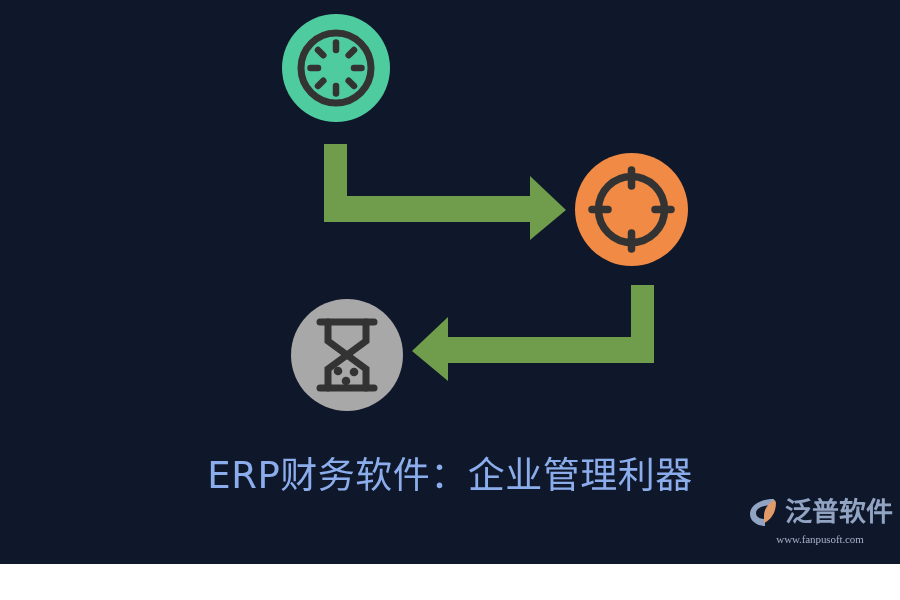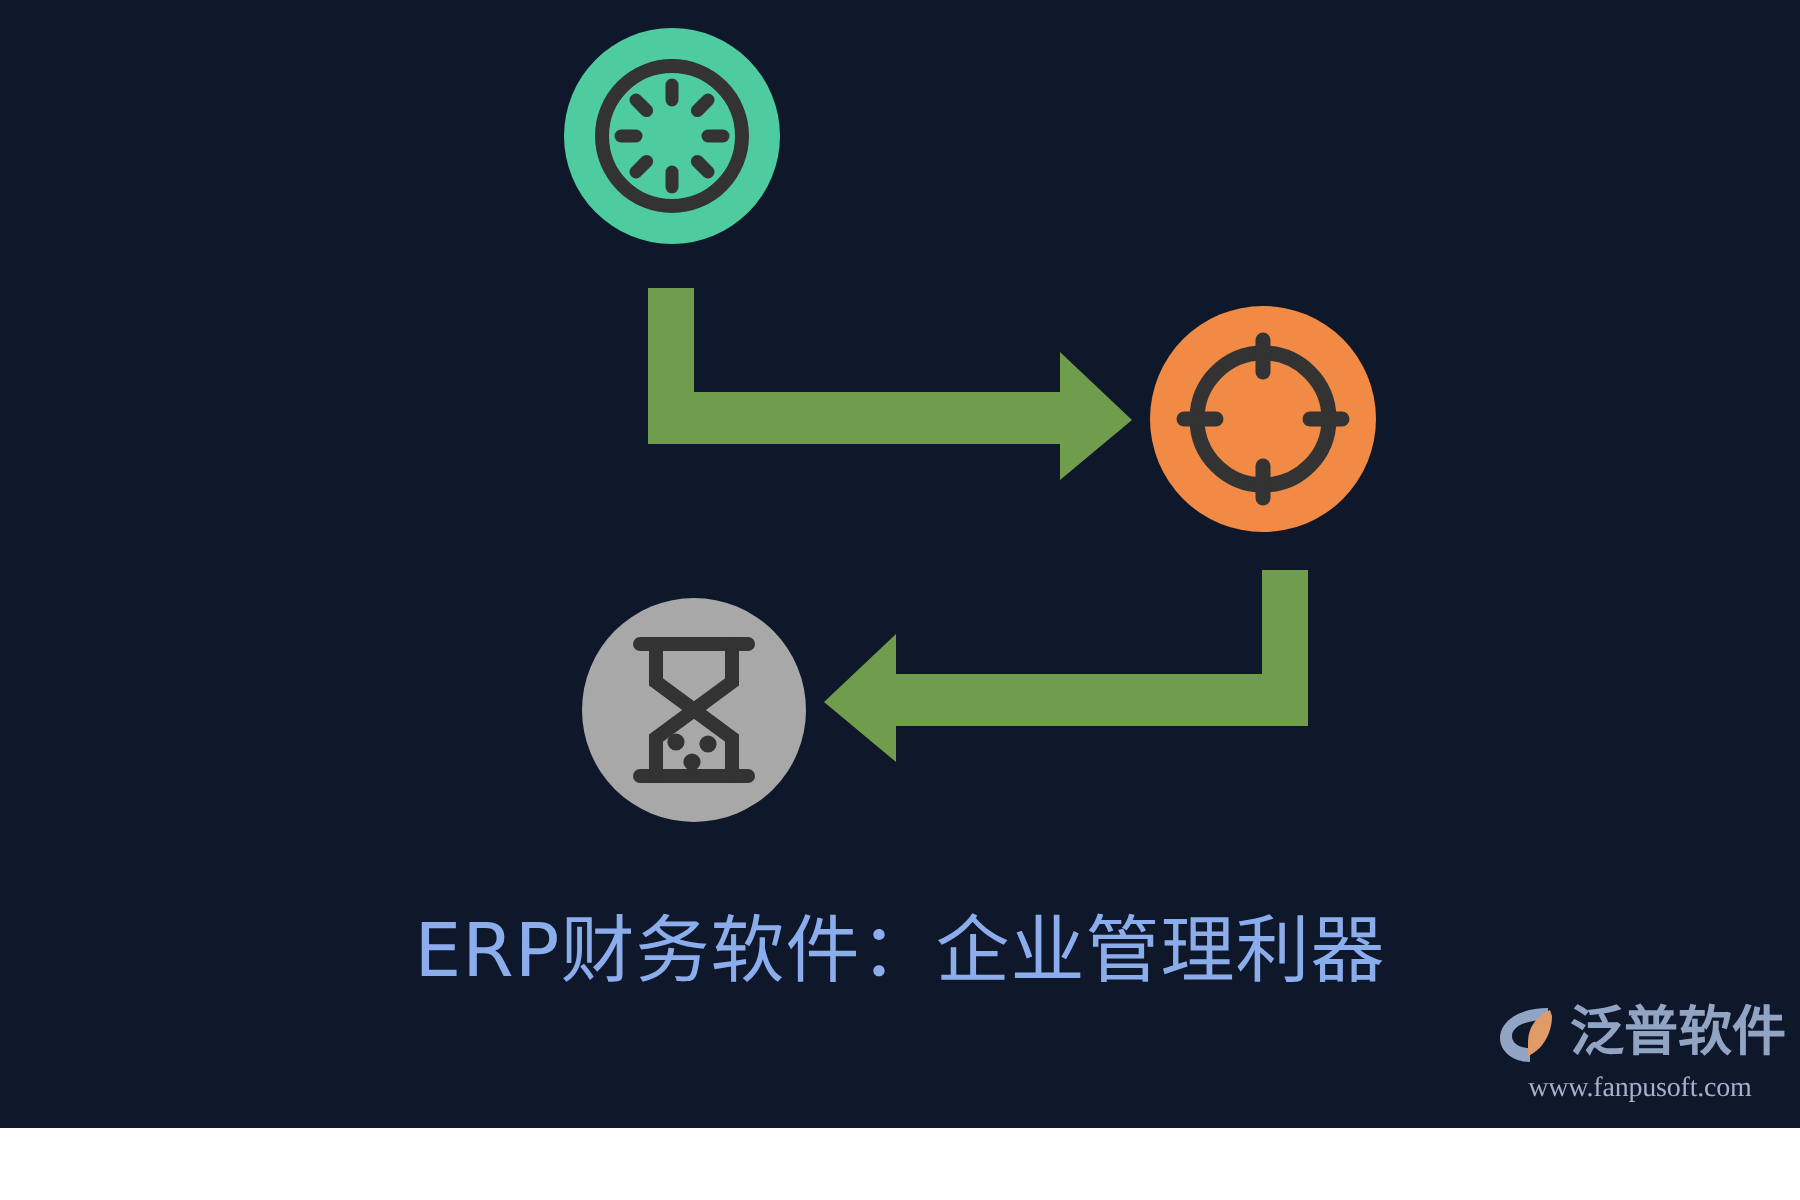--- a/index.html
+++ b/index.html
@@ -85,41 +85,40 @@
   
   #watermark {
     position: absolute;
     right: 6px;
     bottom: 6px;
     width: 148px;
     height: 64px;
     display: flex;
     flex-direction: column;
     align-items: center;
-    justify-content: center;
     opacity: 0.97;
   }
   #watermark-top {
     display: flex;
     align-items: center;
     gap: 4px;
     height: 36px;
   }
   #watermark-brand {
     color: #97a9c8;
     font-size: 27px;
     font-weight: 700;
     line-height: 30px;
     letter-spacing: 0px;
     font-family: "DejaVu Sans", "Liberation Sans", sans-serif;
     white-space: nowrap;
   }
   #watermark-url {
     color: #aab6cf;
-    font-size: 14px;
+    font-size: 11px;
     line-height: 19px;
     font-family: "Liberation Serif", "DejaVu Serif", serif;
     white-space: nowrap;
     letter-spacing: -0.1px;
   }
 </style>
 </head>
 <body>
 
 <div id="canvas">

